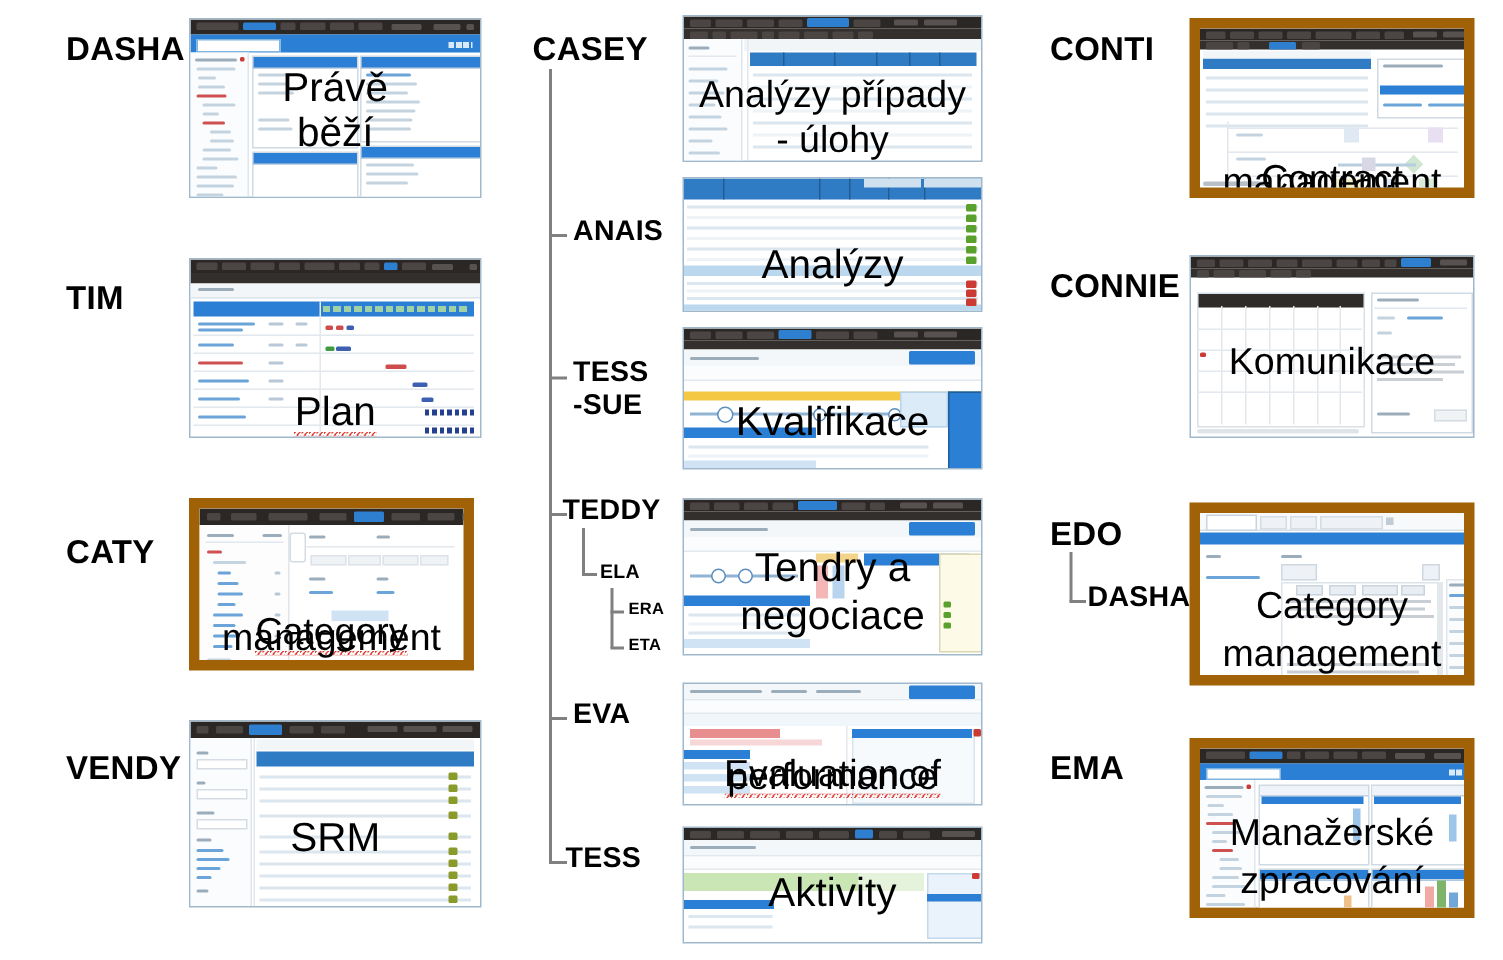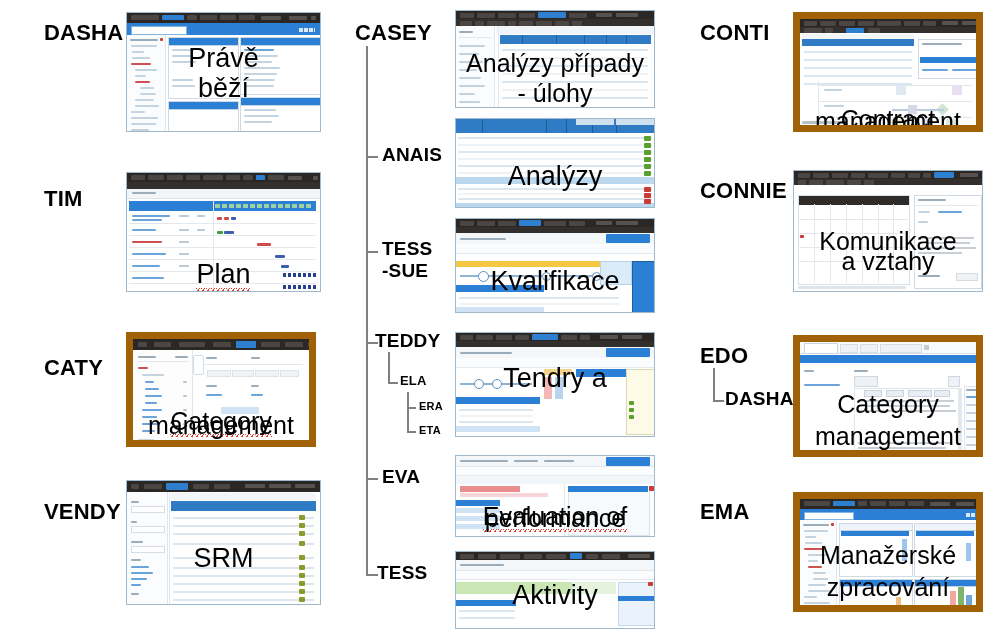--- a/index.html
+++ b/index.html
@@ -544,20 +544,21 @@
       <div class="trow alt" style="left:3px;top:82px;width:74px;"></div>
       <div class="trow" style="left:3px;top:88px;width:74px;"></div>
       <div class="lightrow" style="left:0;top:93px;width:84px;height:6px;"></div>
 
       <div class="card" style="left:170px;top:36px;width:28px;height:64px;background:#fdfbe8;border-color:#dcd8b4;"></div>
       <div class="chip green" style="left:173px;top:68px;width:5px;height:4px;"></div>
       <div class="chip green" style="left:173px;top:75px;width:5px;height:4px;"></div>
       <div class="chip green" style="left:173px;top:82px;width:5px;height:4px;"></div>
     </div>
     <div class="cap sz28" style="top:30px;">Tendry a</div>
+    <div class="cap sz28" style="top:62px;">negociace</div>
   </div>
 
   <div class="thumb" style="left:455px;top:455px;width:200px;height:82px;">
     <div class="thumb-inner">
       <div class="gridln" style="left:0;top:0;right:0;height:10px;background:#f4f7fa;border-bottom:1px solid #e1e8ee;"></div>
       <div class="srow dk" style="left:4px;top:4px;width:48px;"></div>
       <div class="srow dk" style="left:58px;top:4px;width:24px;"></div>
       <div class="srow dk" style="left:88px;top:4px;width:30px;"></div>
       <div style="position:absolute;right:4px;top:1px;width:44px;height:9px;background:#2b7fd4;border-radius:1px;"></div>
       <div class="gridln" style="left:0;top:11px;right:0;height:8px;background:#fafcfd;border-bottom:1px solid #e3e9ee;"></div>
@@ -708,21 +709,20 @@
       <div class="srow blue" style="left:144px;top:40px;width:24px;"></div>
       <div class="srow" style="left:124px;top:50px;width:10px;"></div>
       <div class="doc-line" style="left:124px;top:66px;width:56px;"></div>
       <div class="doc-line" style="left:124px;top:71px;width:52px;"></div>
       <div class="doc-line" style="left:124px;top:76px;width:58px;"></div>
       <div class="doc-line" style="left:124px;top:81px;width:44px;"></div>
       <div class="srow dk" style="left:124px;top:104px;width:22px;"></div>
       <div style="position:absolute;left:162px;top:102px;width:20px;height:6px;background:#f0f3f6;border:1px solid #d5dce3;"></div>
     </div>
     <div class="cap sz26" style="top:44px;margin-top:12px;">Komunikace</div>
-    <div class="cap sz26" style="top:76px;">a vztahy</div>
   </div>
 
   <div class="thumb plain" style="left:793px;top:335px;width:190px;height:122px;">
     <div class="thumb-inner">
       <div class="tabbar" style="top:0;height:11px;background:#f7f9fb;"></div>
       <div style="position:absolute;left:4px;top:1px;width:32px;height:9px;background:#fff;border:1px solid #c9d4de;"></div>
       <div style="position:absolute;left:40px;top:2px;width:16px;height:7px;background:#eef2f6;border:1px solid #d5dce3;"></div>
       <div style="position:absolute;left:60px;top:2px;width:16px;height:7px;background:#eef2f6;border:1px solid #d5dce3;"></div>
       <div style="position:absolute;left:80px;top:2px;width:40px;height:7px;background:#eef2f6;border:1px solid #d5dce3;"></div>
       <div style="position:absolute;left:124px;top:3px;width:5px;height:5px;background:#c2ccd6;"></div>

